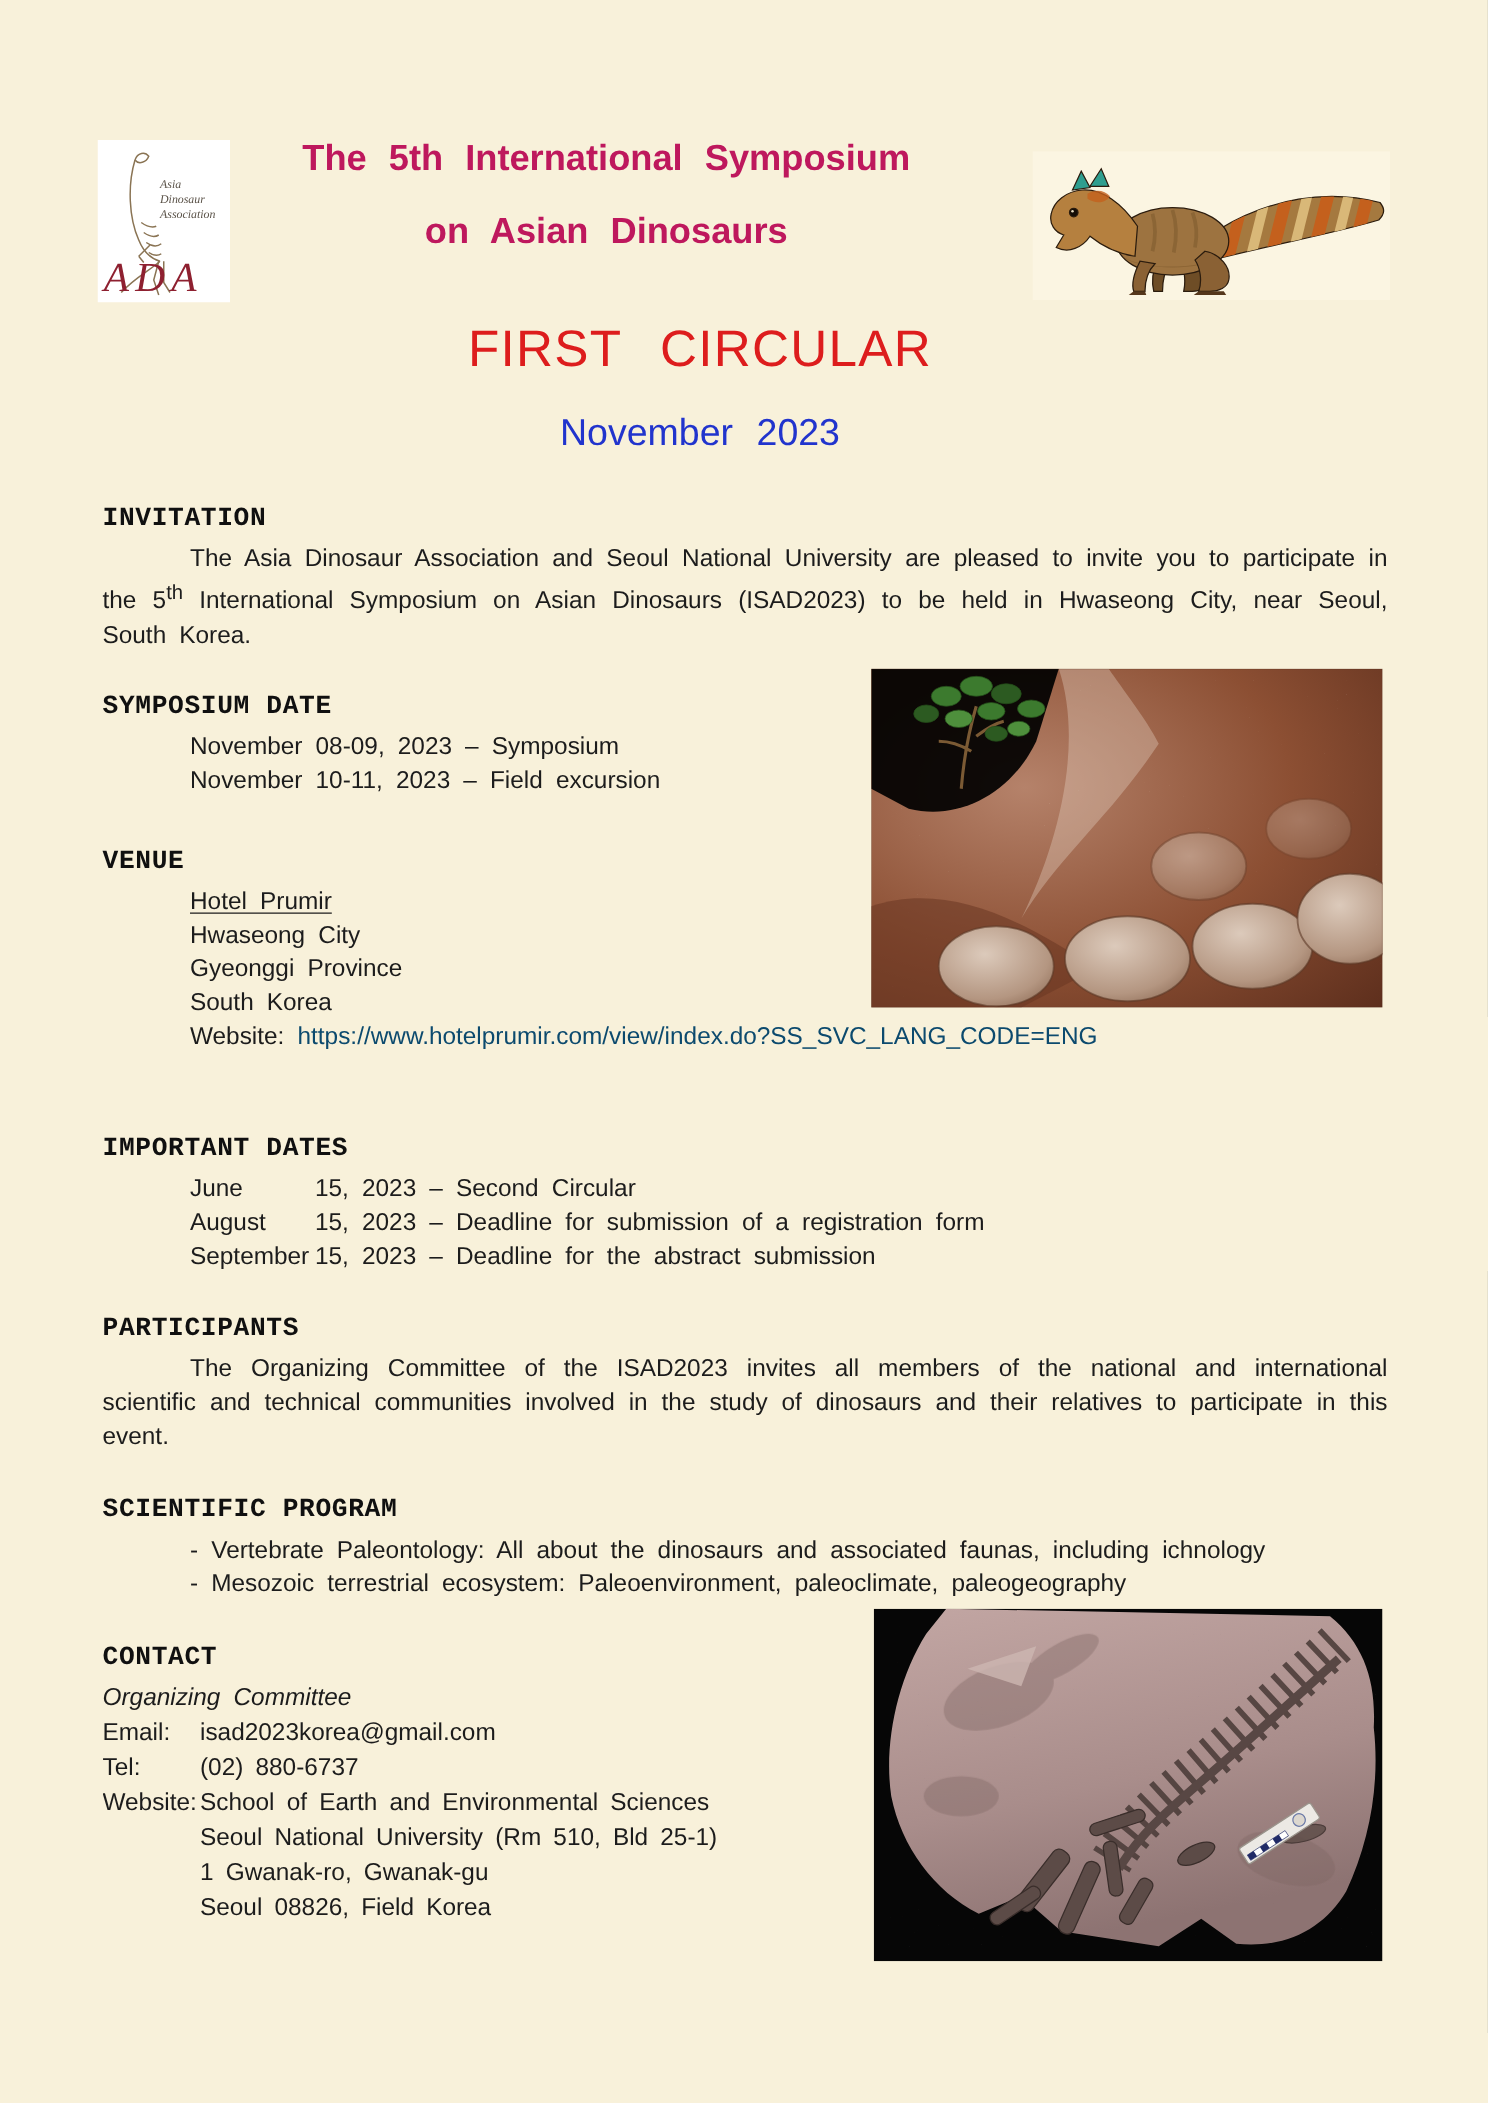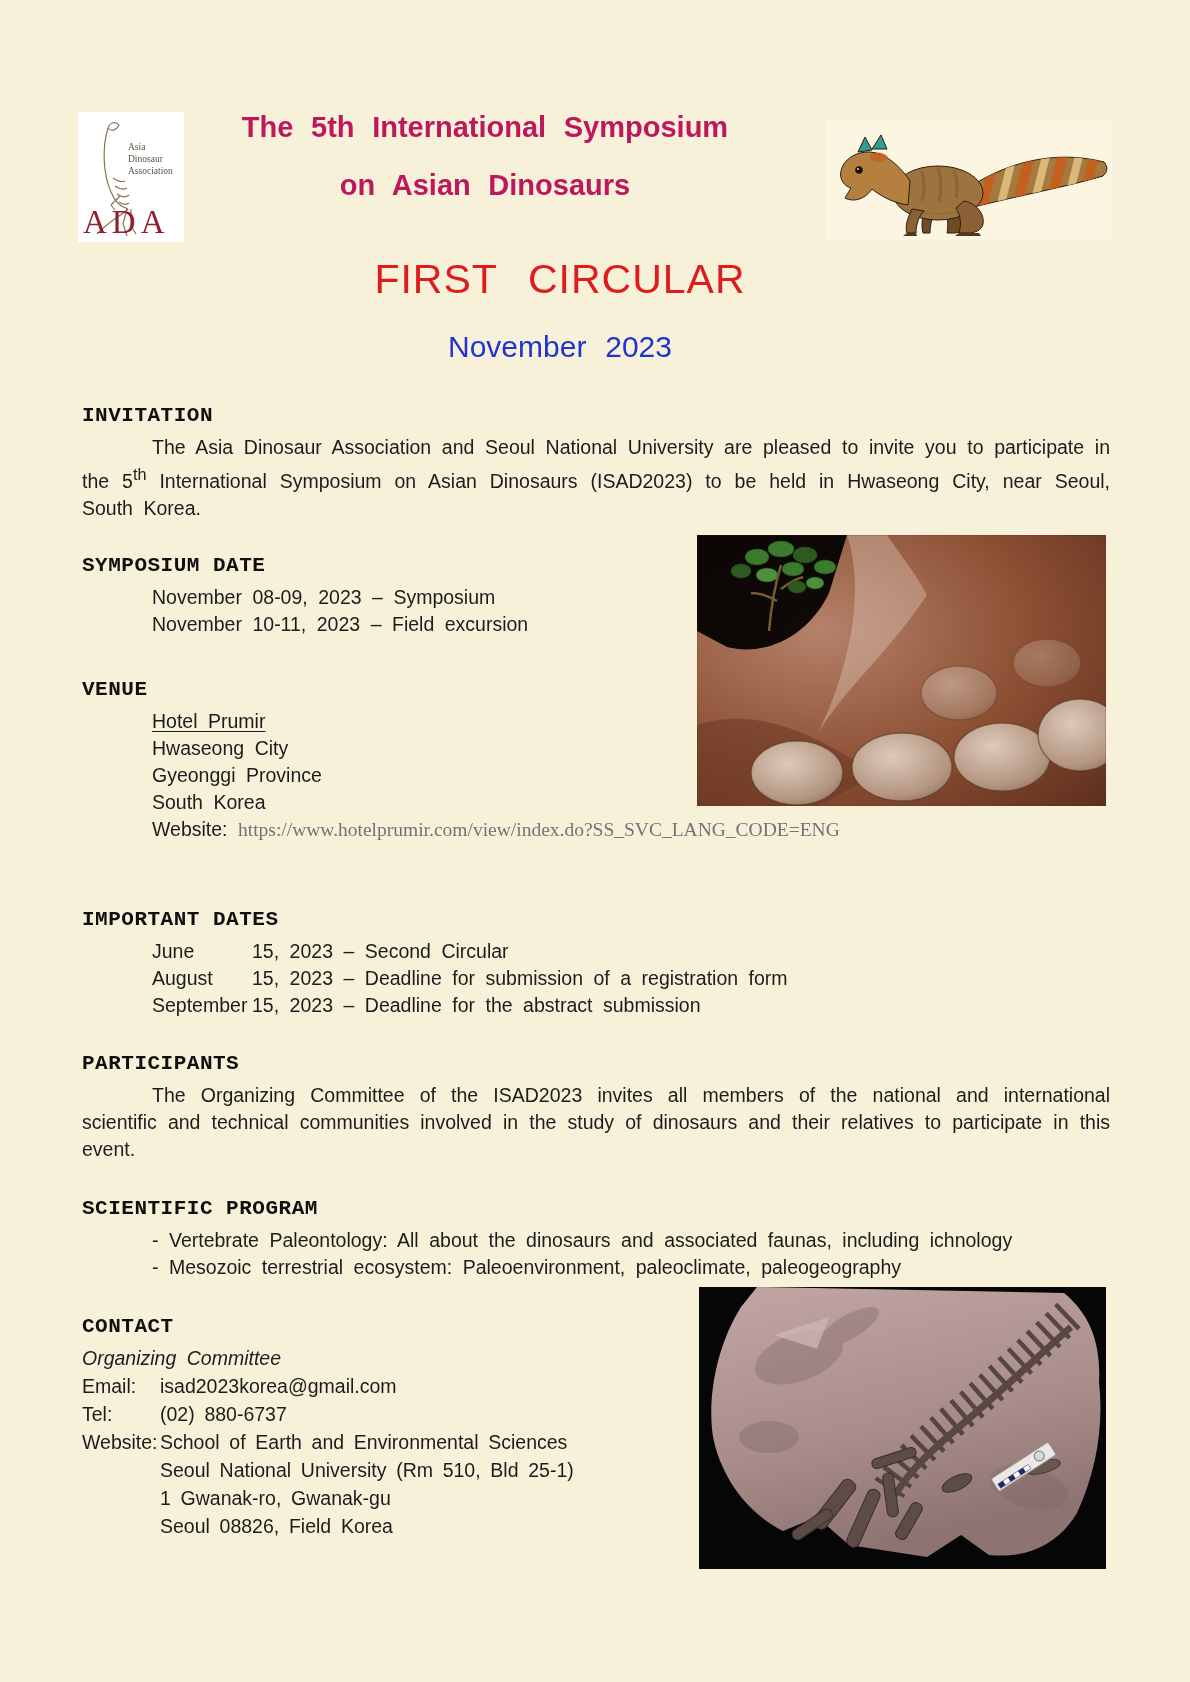--- a/index.html
+++ b/index.html
@@ -3,21 +3,21 @@
 <meta charset="utf-8">
 <style>
   * { margin:0; padding:0; box-sizing:border-box; }
   html,body { background:#d9d4c4; }
   .page {
     position:relative; width:1190px; height:1682px; margin:0 auto;
     background:#f8f1da; overflow:hidden;
     font-family:"Liberation Sans", sans-serif; color:#1c1c1c;
   }
   
-  .logo { position:absolute; left:78px; top:112px; width:106px; height:130px; }
+  .logo { position:absolute; left:78px; top:112px; width:106px; height:130px;font-style:italic; }
   .logo svg { display:block; }
   .logo-org { font-family:"Liberation Serif", serif; font-size:9.5px; fill:#5a5248; }
   .logo-ada { font-family:"Liberation Serif", serif; font-size:33px; fill:#8e2030; letter-spacing:5px; }
   .title-block { position:absolute; left:185px; top:110px; width:600px; text-align:center; }
   .title-line {
     font-size:29px; font-weight:bold; color:#be185d; word-spacing:0.33em; line-height:34px;
   }
   .title-line + .title-line { margin-top:24px; }
   .first-circular {
     position:absolute; left:85px; top:256px; width:950px; text-align:center;
@@ -33,21 +33,21 @@
     font-family:"Liberation Mono", monospace; font-weight:bold; font-size:21px;
     letter-spacing:0.5px; color:#101010; line-height:27px; margin-bottom:5px;
   }
   .body-text { font-size:19.5px; line-height:27px; text-align:justify; word-spacing:0.26em; }
   .indent { text-indent:70px; }
   .list { padding-left:70px; font-size:19.5px; line-height:27px; word-spacing:0.26em; }
   .list .line { white-space:nowrap; }
   .hotel { text-decoration:underline; text-underline-offset:3px; }
   .month { display:inline-block; min-width:100px; }
   .website-line { white-space:nowrap; }
-  .website-line .url { color:#737373; text-decoration:none;font-family:Liberation Serif, serif; }
+  .website-line .url { color:#0c4a6e; text-decoration:none; }
   .role { font-style:italic; font-size:19.5px; line-height:27px; word-spacing:0.26em; }
   .contact-row { display:flex; font-size:19.5px; line-height:28px; word-spacing:0.22em; }
   .contact-label { width:78px; flex:none; }
   .contact-cont { padding-left:78px; font-size:19.5px; line-height:28px; word-spacing:0.22em; }
   
   .fig { position:absolute; }
   .fig svg { display:block; }
   .fig-dino   { left:826px; top:121px; width:286px; height:119px; }
   .fig-eggs   { left:697px; top:535px; width:409px; height:271px; }
   .fig-fossil { left:699px; top:1287px; width:407px; height:282px; }

